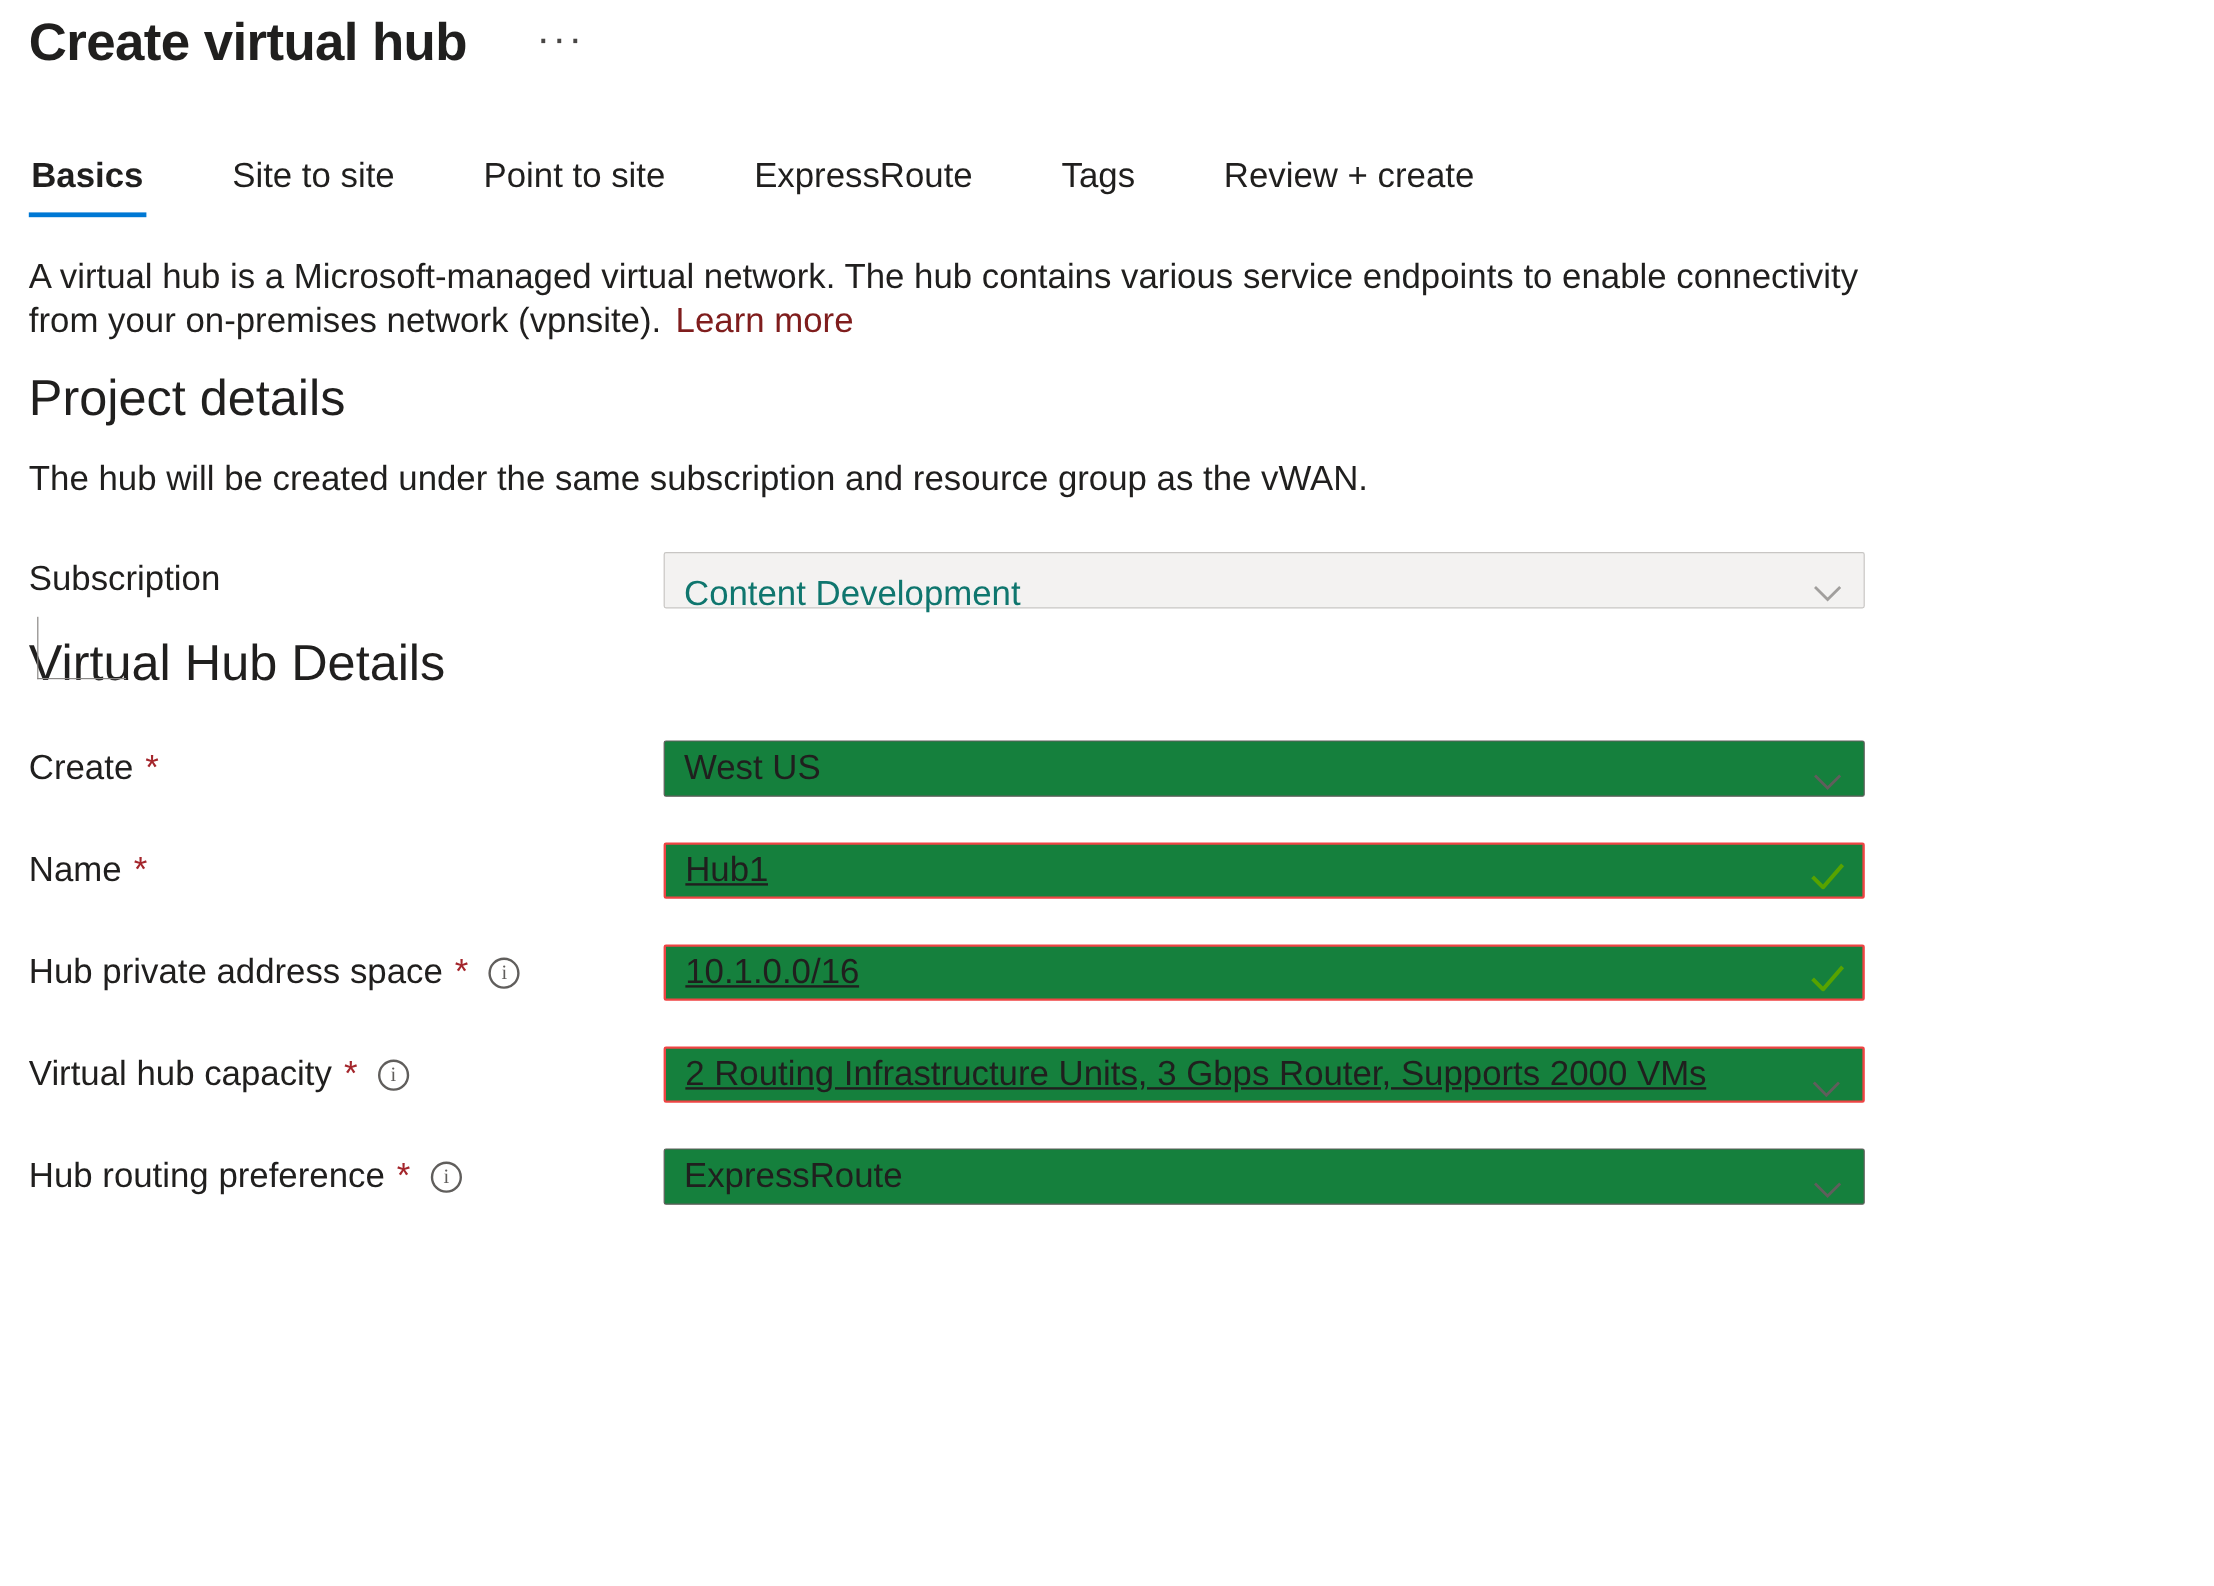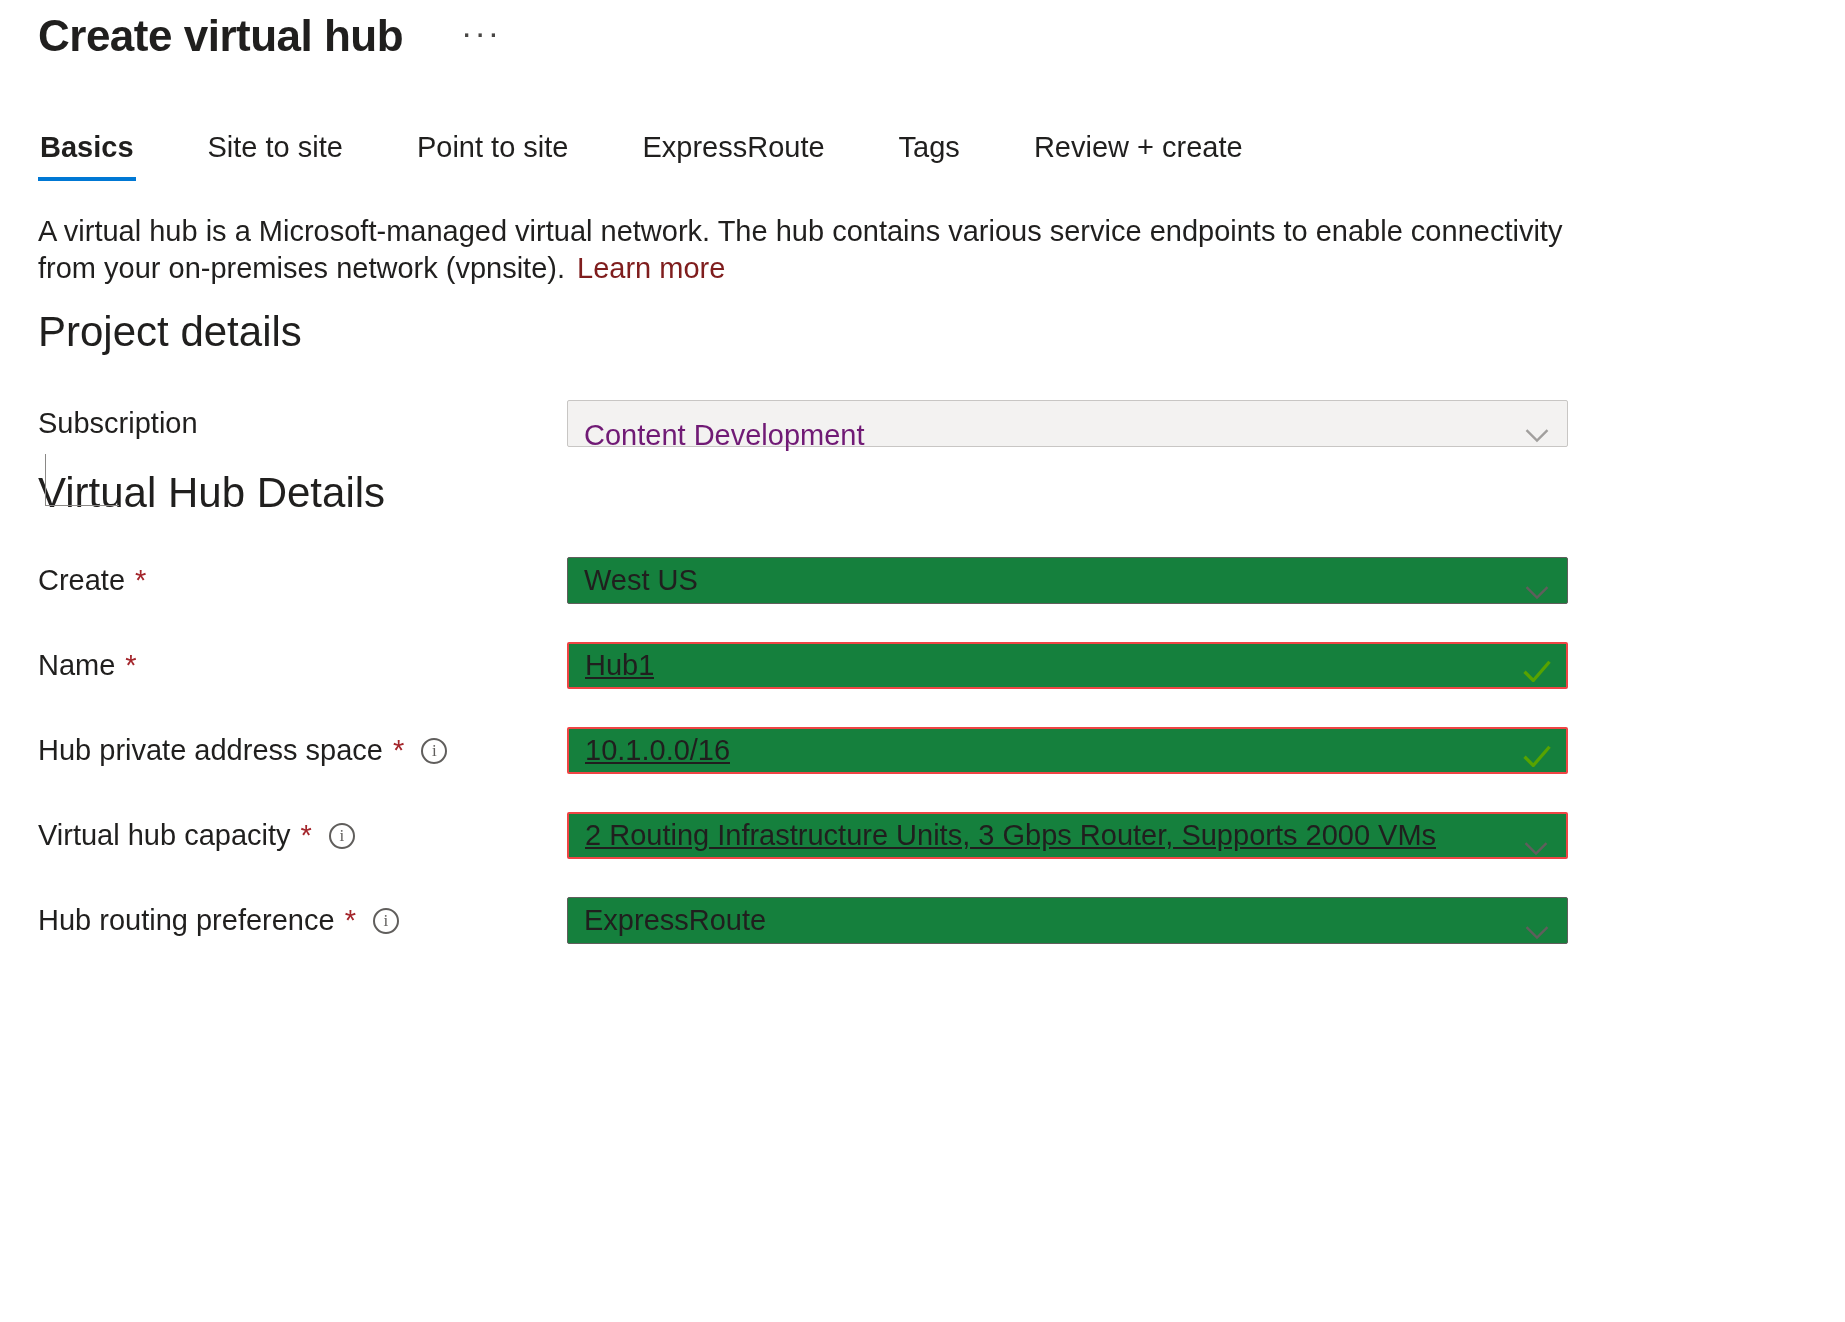--- a/index.html
+++ b/index.html
@@ -3,21 +3,21 @@
 <meta charset="utf-8">
 <style>
   * { box-sizing: border-box; }
   html, body {
     margin: 0; padding: 0;
     background: #ffffff;
     color: #201f1e;
     font-family: "Liberation Sans", sans-serif;
   }
   body { width: 1845px; height: 1322px; overflow: hidden; }
-  .page { padding: 10px 27px 0 38px; }
+  .page { padding: 10px 27px 0 24px; }
 
   
   .title-row { display: flex; align-items: flex-start; }
   .page-title { font-size: 44px; font-weight: 700; margin: 0; line-height: 1.2; letter-spacing: -0.5px; }
   .more-btn {
     margin-left: 58px; margin-top: 2px;
     font-size: 34px; color: #484644; letter-spacing: 2px;
     cursor: pointer; user-select: none; line-height: 1.2;
   }
 
@@ -59,21 +59,21 @@
   .control {
     flex: 1; height: 47px; position: relative;
     display: flex; align-items: center;
     border: 1px solid #605e5c; border-radius: 2px;
     background: #15803d; font-size: 29px;
     padding: 0 60px 0 16px; cursor: pointer;
   }
   .control .value { white-space: nowrap; overflow: hidden; text-overflow: ellipsis; }
   .control.modified { border: 2px solid #ef4444; text-decoration: underline; }
   .control.disabled { background: #f3f2f1; border-color: #c8c6c4; cursor: default; }
-  .control.disabled .value { color: #701a75; margin-top: 24px; }
+  .control.disabled .value { color: #0f766e; margin-top: 24px; }
 
   .chevron { position: absolute; right: 18px; top: 16px; color: #605e5c; }
   .control.disabled .chevron { color: #a19f9d; }
   .check { position: absolute; right: 14px; top: 12px; }
 
   
   .project-rows { position: relative; }
   .connector {
     position: absolute; left: 7px; top: 54px;
     width: 74px; height: 52px;
@@ -96,20 +96,21 @@
     <div class="tab">Site to site</div>
     <div class="tab">Point to site</div>
     <div class="tab">ExpressRoute</div>
     <div class="tab">Tags</div>
     <div class="tab">Review + create</div>
   </div>
 
   <p class="intro"><span>A virtual hub is a Microsoft-managed virtual network. The hub contains various service endpoints to enable connectivity from your on-premises network (vpnsite).</span><a class="link">Learn more</a></p>
 
   <h2 class="section-heading">Project details</h2>
+  <p class="section-desc">The hub will be created under the same subscription and resource group as the vWAN.</p>
 
   <div class="form-area project-rows">
     <div class="connector"></div>
 
     <div class="form-row" style="margin-top:44px;">
       <div class="label-col">
         <span>Subscription</span>
       </div>
       <div class="control disabled">
         <span class="value">Content Development</span>

